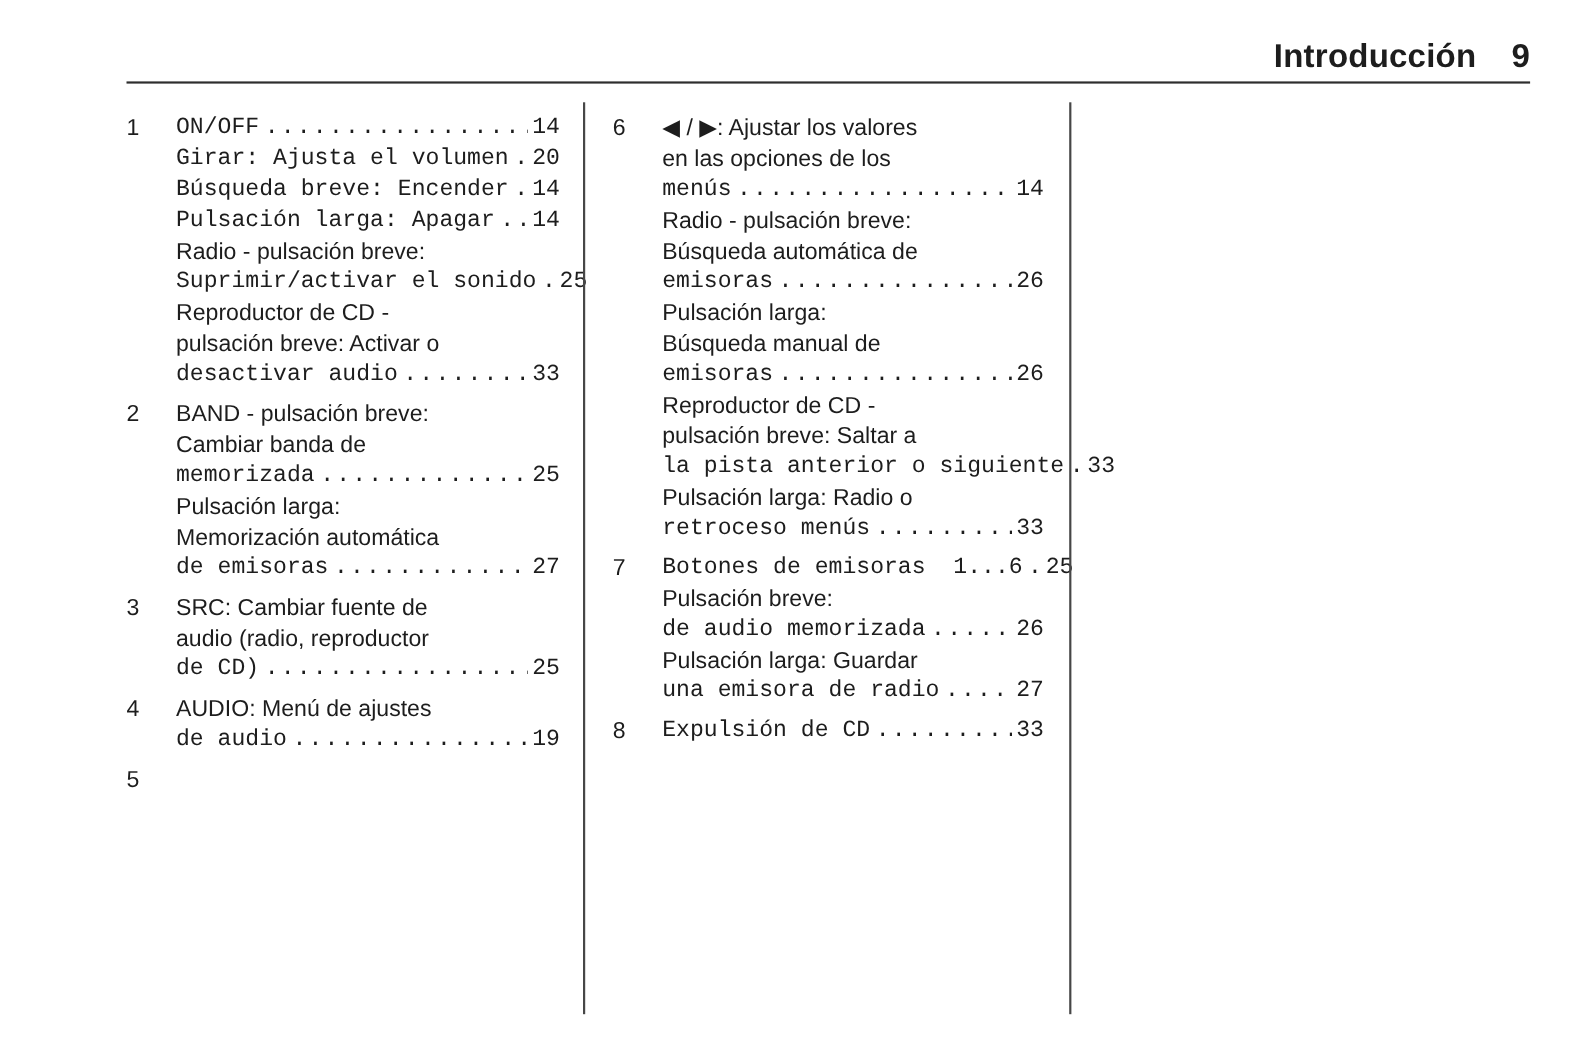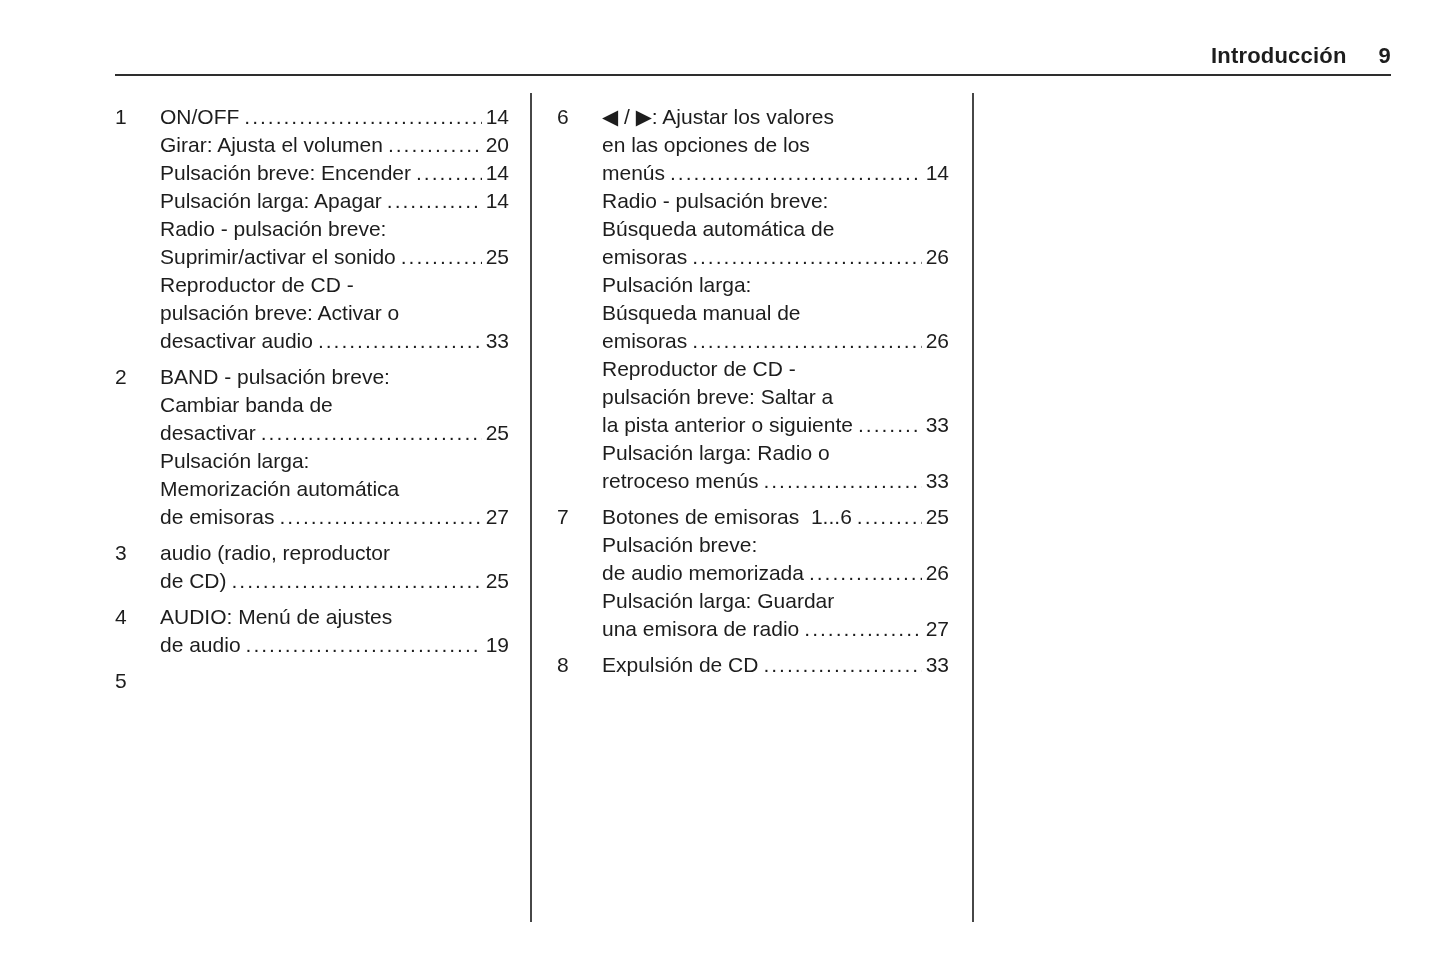--- a/index.html
+++ b/index.html
@@ -17,21 +17,21 @@
   .header {
     position: absolute;
     left: 115px; right: 54px; top: 0; height: 76px;
     display: flex; align-items: flex-end; justify-content: flex-end;
     gap: 32px;
     border-bottom: 2px solid #2e2e2e;
     box-sizing: border-box;
     padding-bottom: 7px;
   }
   .header .title, .header .pagenum {
-    font-size: 22px; font-weight: bold; line-height: 1;
+    font-size: 30px; font-weight: bold; line-height: 1;
     letter-spacing: 0.2px;
   }
 
   
   .col {
     position: absolute; top: 103px;
     font-size: 21px; line-height: 28px;
   }
   #col-0 { left: 115px; width: 394px; }
   #col-1 { left: 557px; width: 392px; }
@@ -46,21 +46,21 @@
   
   .entry { position: relative; }
   .entry.numbered { margin-top: 8px; }
   .entry:first-child { margin-top: 0; }
   .num {
     position: absolute; left: 0; top: 0;
     width: 45px; line-height: 28px;
   }
   .content { margin-left: 45px; }
   .line { white-space: nowrap; }
-  .line.last { display: flex; align-items: baseline; }
+  .line.last { display: flex; align-items: baseline; font-family: Liberation Mono, monospace; }
   .line.last .txt { white-space: nowrap; flex: 0 0 auto; }
   .leader {
     flex: 1 1 auto;
     overflow: hidden;
     white-space: nowrap;
     margin: 0 4px 0 5px;
     min-width: 12px;
   }
   .leader::after {
     content: "..........................................................................";
@@ -94,21 +94,21 @@
           <div class="line last">
             <span class="txt">Girar: Ajusta el volumen</span>
             <span class="leader"></span>
             <span class="pageref">20</span>
           </div>
         </div>
       </div>
       <div class="entry">
         <div class="content">
           <div class="line last">
-            <span class="txt">Pulsación breve: Encender</span>
+            <span class="txt">Búsqueda breve: Encender</span>
             <span class="leader"></span>
             <span class="pageref">14</span>
           </div>
         </div>
       </div>
       <div class="entry">
         <div class="content">
           <div class="line last">
             <span class="txt">Pulsación larga: Apagar</span>
             <span class="leader"></span>
@@ -136,40 +136,41 @@
             <span class="pageref">33</span>
           </div>
         </div>
       </div>
       <div class="entry numbered">
         <span class="num">2</span>
         <div class="content">
           <div class="line">BAND - pulsación breve:</div>
           <div class="line">Cambiar banda de</div>
           <div class="line last">
-            <span class="txt">desactivar</span>
+            <span class="txt">memorizada</span>
             <span class="leader"></span>
             <span class="pageref">25</span>
           </div>
         </div>
       </div>
       <div class="entry">
         <div class="content">
           <div class="line">Pulsación larga:</div>
           <div class="line">Memorización automática</div>
           <div class="line last">
             <span class="txt">de emisoras</span>
             <span class="leader"></span>
             <span class="pageref">27</span>
           </div>
         </div>
       </div>
       <div class="entry numbered">
         <span class="num">3</span>
         <div class="content">
+          <div class="line">SRC: Cambiar fuente de</div>
           <div class="line">audio (radio, reproductor</div>
           <div class="line last">
             <span class="txt">de CD)</span>
             <span class="leader"></span>
             <span class="pageref">25</span>
           </div>
         </div>
       </div>
       <div class="entry numbered">
         <span class="num">4</span>

